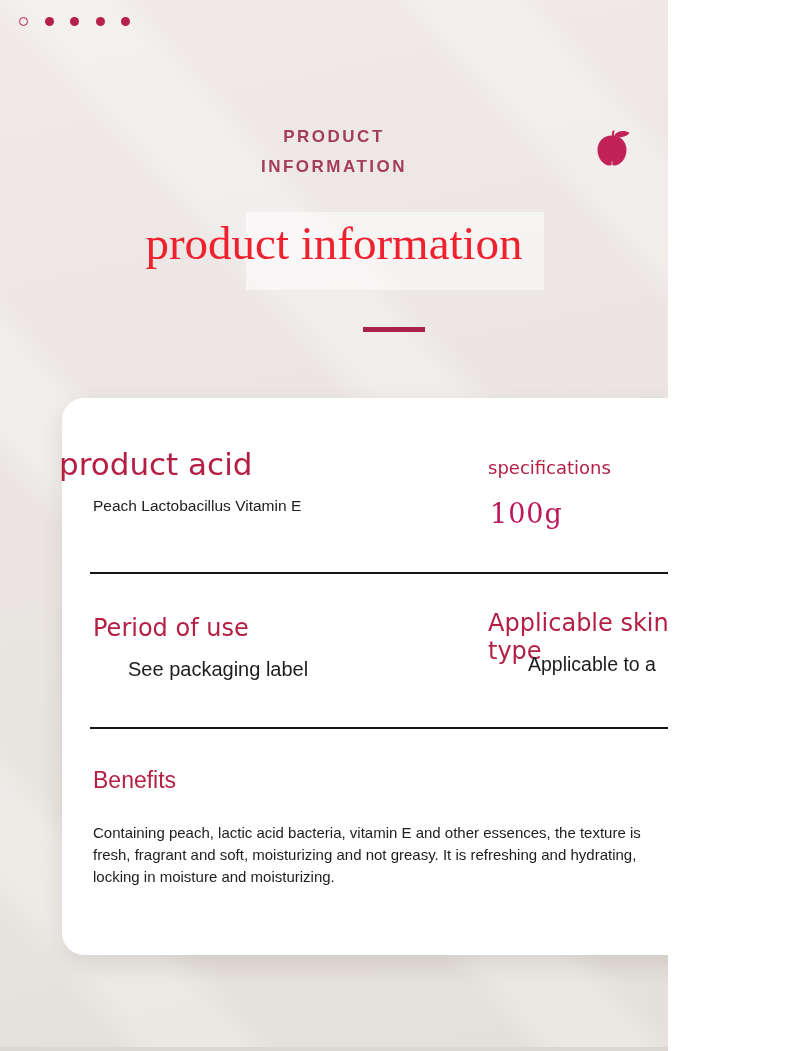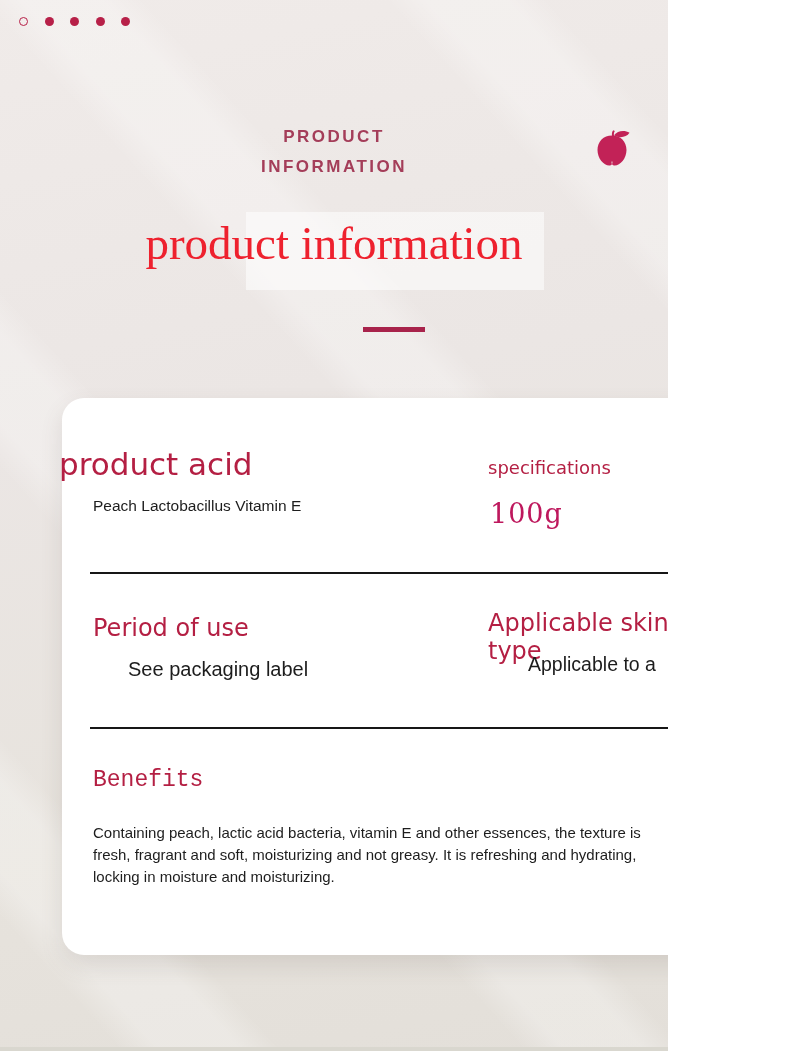--- a/index.html
+++ b/index.html
@@ -58,21 +58,21 @@
   }
   .h-mid{
     font-family:"DejaVu Sans", sans-serif;font-weight:normal;
     font-size:18px;color:var(--heading,#b41f43);
   }
   .h-sec{
     font-family:"DejaVu Sans", sans-serif;font-weight:normal;
     font-size:24px;color:var(--heading,#b41f43);
   }
   .h-benefits{
-    font-family:Liberation Mono, monospace;font-weight:normal;
+    font-family:Liberation Sans, sans-serif;font-weight:normal;
     font-size:23px;color:var(--heading,#b41f43);
   }
   .val-small{font-size:15.5px;line-height:16px;color:var(--text,#1d1d1d);}
   .val-big{font-size:20px;color:var(--text,#1d1d1d);}
   .val-wrap{font-size:19.5px;line-height:21.5px;color:var(--text,#1d1d1d);}
   .val-serif{
     font-family:"DejaVu Serif", serif;font-size:27px;letter-spacing:1px;
     color:#be185d;font-weight:normal;
   }
   .para{font-size:15px;line-height:22px;color:var(--text,#1d1d1d);width:552px;}

